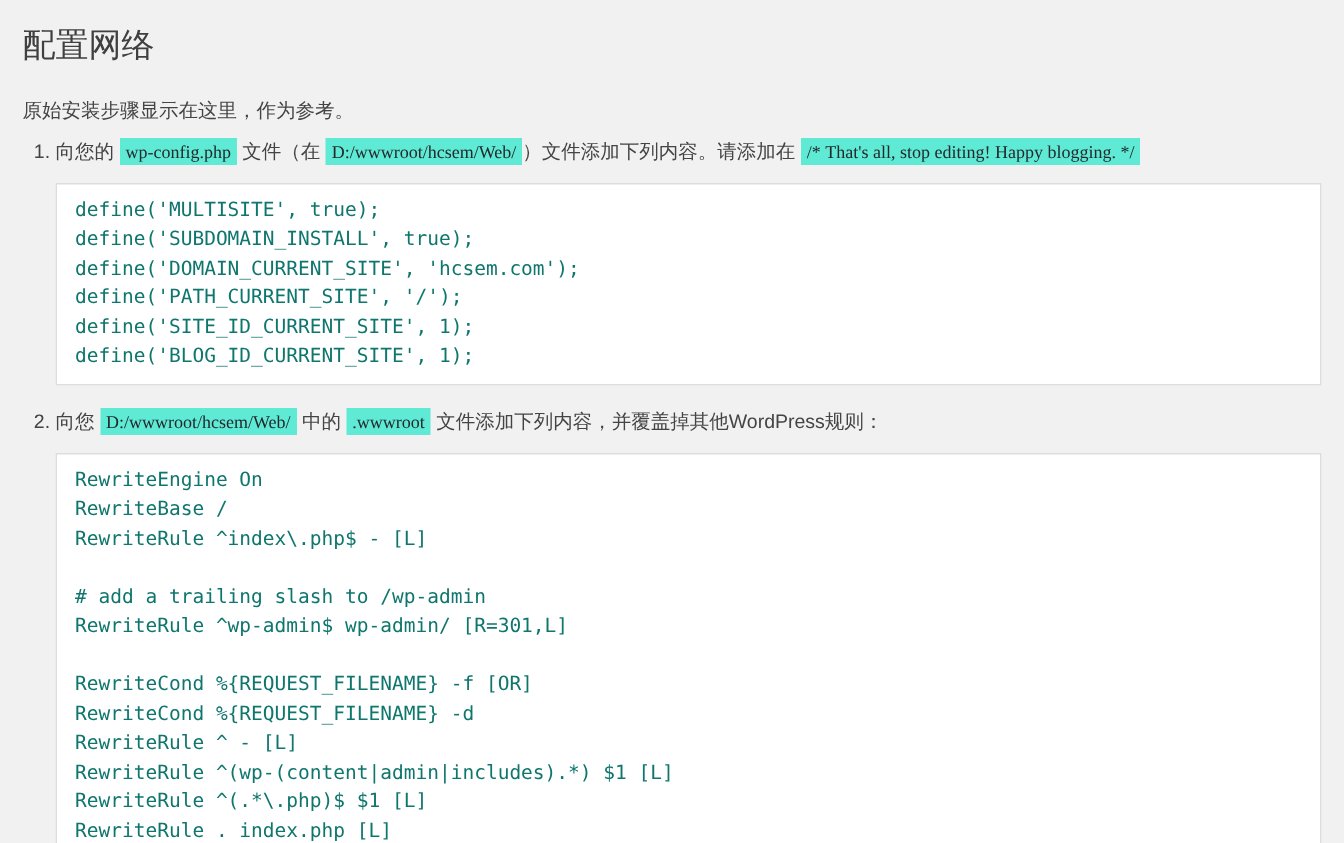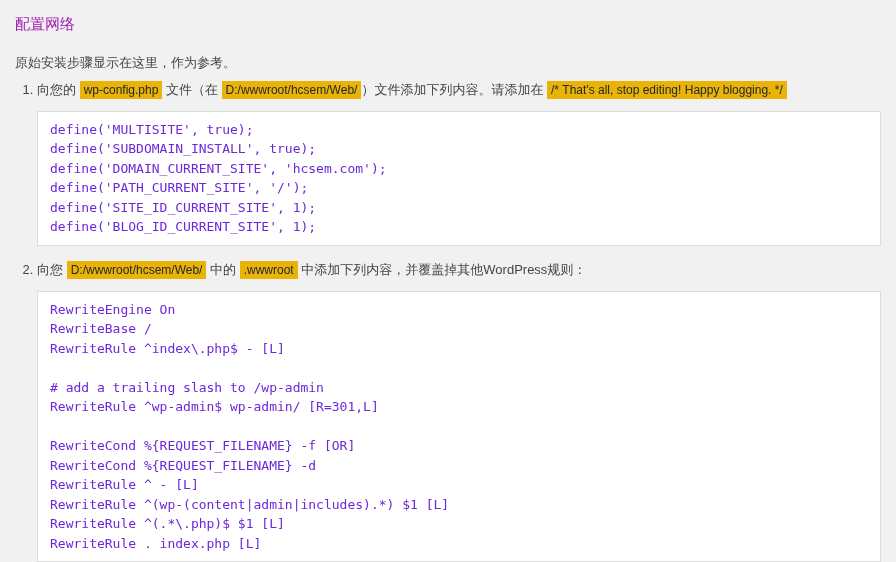--- a/index.html
+++ b/index.html
@@ -4,57 +4,57 @@
   <style>
     * { box-sizing: border-box; margin: 0; padding: 0; }
     body {
       background: #f1f1f1;
       font-family: -apple-system, BlinkMacSystemFont, "Segoe UI", "Microsoft YaHei", Arial, sans-serif;
       font-size: 13px;
       color: #444;
       padding: 15px 15px 10px 15px;
     }
     h1 {
-      font-size: 15px;
+      font-size: 22px;
       font-weight: 400;
-      color: #a21caf;
+      color: #404040;
       margin-bottom: 20px;
     }
     .subtitle {
       font-size: 13px;
       color: #444;
       margin-bottom: 8px;
     }
     ol {
       list-style-position: outside;
       padding-left: 22px;
     }
     ol > li {
       margin-bottom: 14px;
       color: #444;
     }
     .instr {
       margin-bottom: 10px;
       line-height: 1.6;
     }
     code.inline {
-      background: #eab308;
-      font-family: Liberation Sans, sans-serif;
+      background: #5eead4;
+      font-family: Liberation Serif, serif;
       font-size: 12px;
       padding: 2px 4px;
       color: #23282d;
     }
     strong.bold { font-weight: 400; }
     .codebox {
       background: #fff;
       border: 1px solid #ddd;
       padding: 8px 12px;
       font-family: Consolas, Monaco, monospace;
       font-size: 13px;
-      color: #6d28d9;
+      color: #0f766e;
       white-space: pre;
       overflow: auto;
       line-height: 1.5;
       margin-top: 8px;
     }
   </style>
 </head>
 <body>
 
 <h1>配置网络</h1>
@@ -68,21 +68,21 @@
     <div class="codebox">define('MULTISITE', true);
 define('SUBDOMAIN_INSTALL', true);
 define('DOMAIN_CURRENT_SITE', 'hcsem.com');
 define('PATH_CURRENT_SITE', '/');
 define('SITE_ID_CURRENT_SITE', 1);
 define('BLOG_ID_CURRENT_SITE', 1);</div>
   </li>
 
   <li>
     <div class="instr">
-      <span>向您 </span><code class="inline">D:/wwwroot/hcsem/Web/</code><span> 中的 </span><code class="inline">.wwwroot</code><span> 中添加下列内容，并</span><strong class="bold">覆盖掉</strong><span>其他WordPress规则：</span>
+      <span>向您 </span><code class="inline">D:/wwwroot/hcsem/Web/</code><span> 中的 </span><code class="inline">.wwwroot</code><span> 文件添加下列内容，并</span><strong class="bold">覆盖掉</strong><span>其他WordPress规则：</span>
     </div>
     <div class="codebox">RewriteEngine On
 RewriteBase /
 RewriteRule ^index\.php$ - [L]
 
 # add a trailing slash to /wp-admin
 RewriteRule ^wp-admin$ wp-admin/ [R=301,L]
 
 RewriteCond %{REQUEST_FILENAME} -f [OR]
 RewriteCond %{REQUEST_FILENAME} -d

